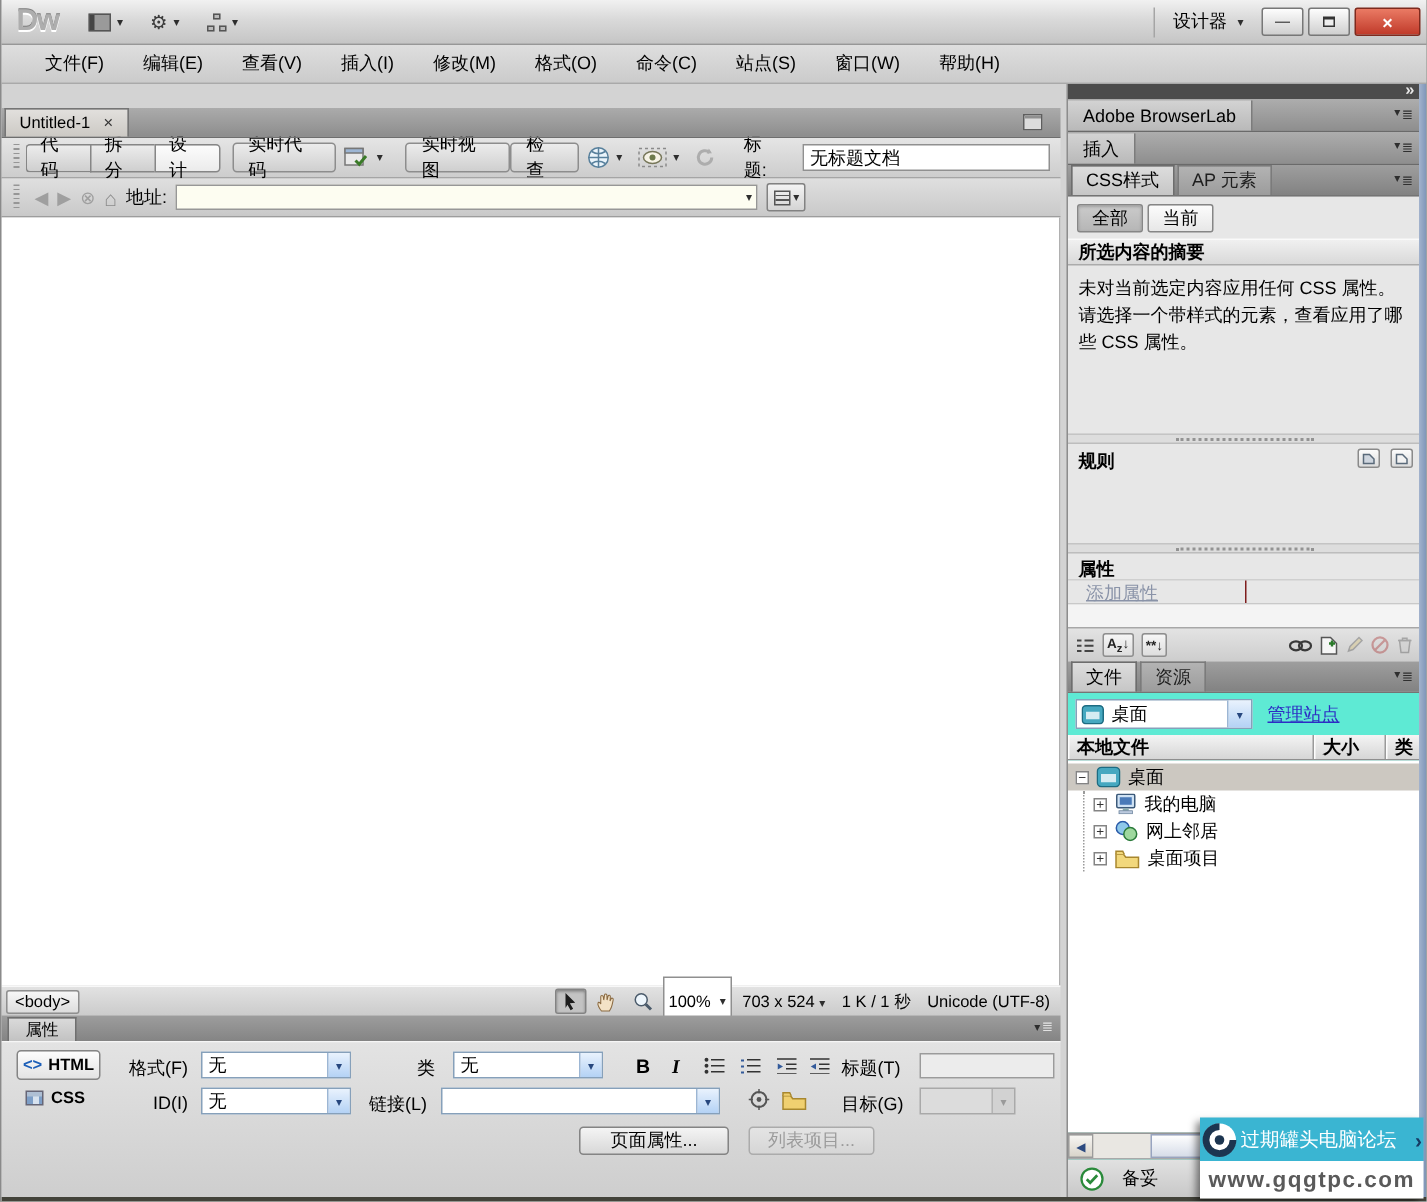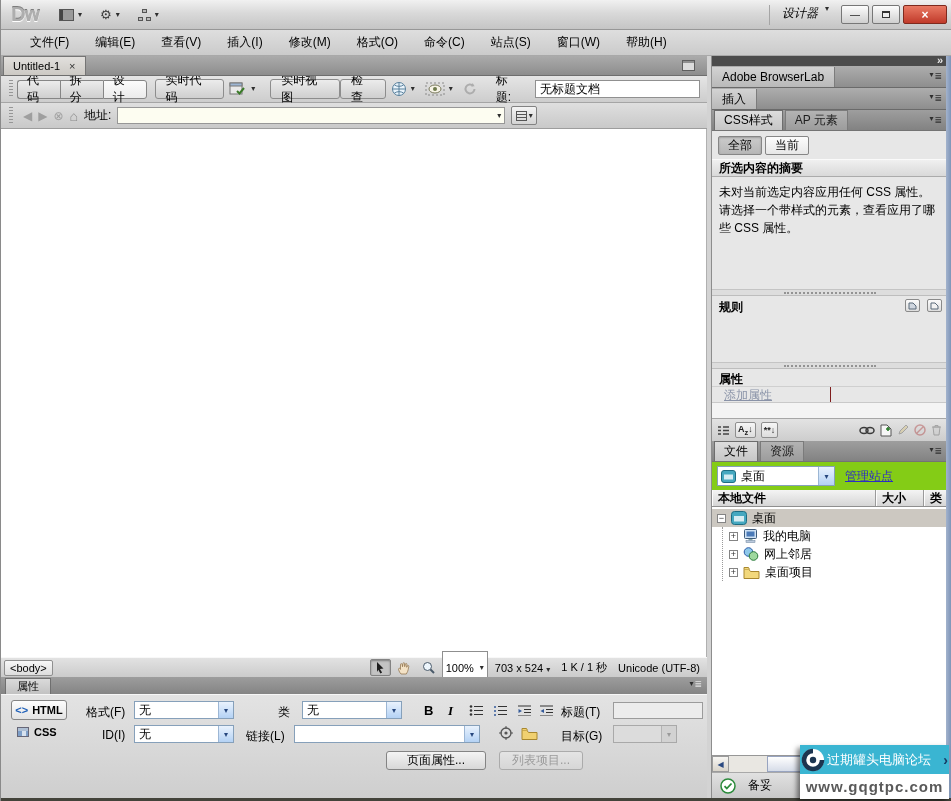--- a/index.html
+++ b/index.html
@@ -16,36 +16,36 @@
     border-bottom:1px solid #979797;display:flex;align-items:center;}
   .dw-logo{font-weight:bold;font-size:20px;color:#aeaeae;
     text-shadow:0 1px 0 #fff,0 -1px 0 #7d7d7d;margin:0 20px 0 10px;letter-spacing:-1px;}
   .tb-group{display:inline-flex;align-items:center;gap:4px;margin-right:18px;color:#3c3c3c;cursor:default;}
   .chev{font-size:8px;color:#2e2e2e;line-height:1;}
   .layout-ic{width:15px;height:12px;border:1px solid #555;background:#9a9a9a;box-shadow:inset 3px 0 0 #444;}
   .gear-ic{font-size:13px;line-height:1;}
   .site-ic{width:13px;height:12px;position:relative;}
   .site-ic b,.site-ic i{position:absolute;width:5px;height:4px;border:1px solid #555;background:#bbb;}
   .site-ic b{left:4px;top:0}.site-ic i.l{left:0;bottom:0}.site-ic i.r{right:0;bottom:0}
-  .workspace{margin-left:auto;display:flex;align-items:flex-start;gap:7px;padding:0 12px;
-    border-left:1px solid #a5a5a5;height:20px;font-style:italic;}
+  .workspace{margin-left:auto;display:flex;align-items:center;gap:7px;padding:0 12px;
+    border-left:1px solid #a5a5a5;height:20px;}
   .winbtns{display:flex;gap:3px;margin-right:5px;}
   .winbtn{width:28px;height:19px;border:1px solid #777;border-radius:2px;
     background:linear-gradient(#fdfdfd,#cfcfcf);display:flex;align-items:center;justify-content:center;
     font-size:10px;color:#222;}
   .winbtn .rest{width:8px;height:7px;border:1px solid #333;border-top-width:2px;background:#eee;}
   .winbtn.close{width:44px;background:linear-gradient(#ea7a64,#c03a2a);color:#fff;font-weight:bold;font-size:12px;border-color:#7e2a1e;}
   
   .menubar{position:absolute;left:0;top:30px;width:951px;height:26px;display:flex;align-items:center;
     background:linear-gradient(#dedede,#cbcbcb);border-bottom:1px solid #a9a9a9;padding-left:16px;}
   .menu-item{padding:4px 13px;cursor:default;}
   
   .leftcol{position:absolute;left:0;top:56px;width:706px;height:742px;display:flex;flex-direction:column;}
   .doc-tabbar{height:20px;background:linear-gradient(#ababab,#8d8d8d);border-bottom:1px solid #6e6e6e;
-    display:flex;align-items:flex-end;position:relative;}
+    display:flex;align-items:flex-end;position:relative;margin-top:16px;}
   .doc-tab{height:19px;margin-left:2px;background:linear-gradient(#e2e0dd,#ccc9c4);
     border:1px solid #757575;border-bottom:none;display:flex;align-items:center;gap:9px;
     padding:0 9px;font-size:11px;}
   .doc-tab .x{font-size:11px;color:#333;cursor:default;}
   .doc-restore{position:absolute;right:12px;top:4px;width:13px;height:11px;border:1px solid #5e5e5e;
     background:#dcdcdc;box-shadow:inset 0 2px 0 #8f8f8f;}
   .doc-toolbar{height:27px;background:linear-gradient(#e5e5e5,#cdcdcd);border-bottom:1px solid #a5a5a5;
     display:flex;align-items:center;padding:0 4px;}
   .grip{width:4px;align-self:stretch;margin:4px 4px;background:repeating-linear-gradient(180deg,#969696 0 1px,transparent 1px 3px);}
   .tbtn{height:20px;padding:0 10px;display:inline-flex;align-items:center;gap:4px;
@@ -141,21 +141,21 @@
   .addprop-row{height:17px;border-top:1px solid #cfcfcf;border-bottom:1px solid #c9c9c9;display:flex;}
   .addprop-row .c1{width:119px;border-right:1px solid #7f1d1d;padding-left:12px;display:flex;}
   .addprop-row .c1 a{color:#8a93a8;text-decoration:underline;}
   .white-row{height:15px;background:#f4f4f4;}
   .cssfooter{height:23px;background:linear-gradient(#e3e3e3,#cdcdcd);border-top:1px solid #a7a7a7;
     display:flex;align-items:center;padding:0 5px;gap:5px;}
   .fic{display:inline-flex;align-items:center;justify-content:center;}
   .fic.box{border:1px solid #8e8e8e;border-radius:2px;background:linear-gradient(#f6f6f6,#ddd);height:16px;padding:0 2px;}
   .fic.dim{opacity:.4;}
   .azt{font-size:9px;font-weight:bold;color:#222;}
-  .filesbody{background:#84cc16;display:flex;flex-direction:column;flex:1 1 auto;min-height:0;}
+  .filesbody{background:#5eead4;display:flex;flex-direction:column;flex:1 1 auto;min-height:0;}
   .siterow{height:28px;display:flex;align-items:center;gap:10px;padding:0 5px;flex:0 0 auto;}
   .site-select{width:118px;height:20px;background:#fff;border:1px solid #86a0ba;display:flex;align-items:center;
     gap:5px;padding-left:3px;}
   .site-select .cbtn{margin-left:auto;width:16px;height:18px;background:linear-gradient(#e9f2fd,#b4d2f5);
     border-left:1px solid #9cb6d4;color:#27477e;font-size:8px;display:flex;align-items:center;justify-content:center;}
   .mlink{color:#2d2dc4;text-decoration:underline;}
   .colrow{height:17px;display:flex;background:linear-gradient(#f4f4f4,#d6d6d6);border-bottom:1px solid #8f8f8f;
     font-weight:bold;flex:0 0 auto;}
   .colc{border-right:1px solid #9a9a9a;border-left:1px solid #fdfdfd;display:flex;align-items:center;
     padding:0 5px;white-space:nowrap;overflow:hidden;}

